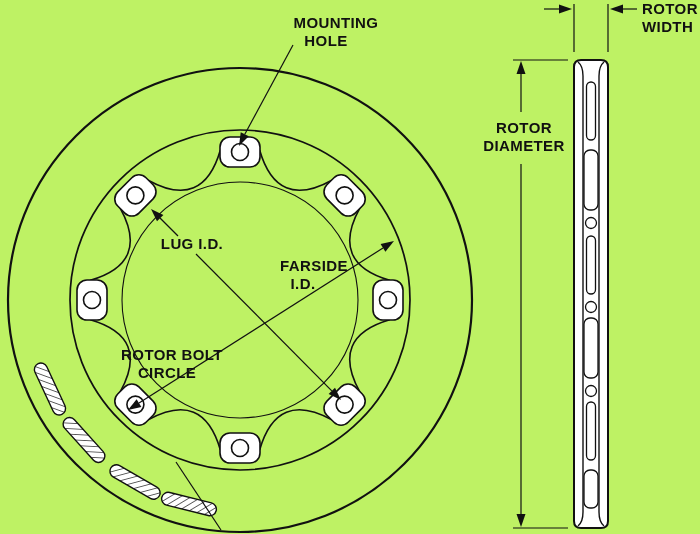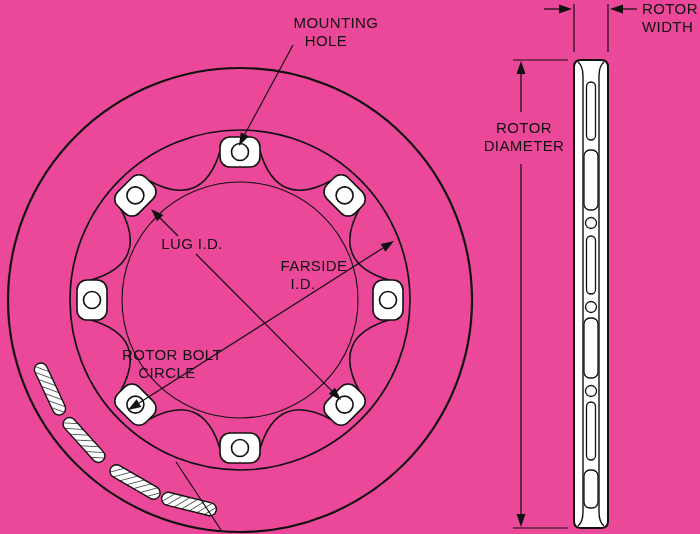--- a/index.html
+++ b/index.html
@@ -1,19 +1,20 @@
 <!DOCTYPE html>
 <html><head>
 <meta charset="utf-8">
 <style>
   html, body { margin: 0; padding: 0; background: #ffffff; }
   .stage {
     width: 700px; height: 534px; position: relative; overflow: hidden;
-    background: #ec4899;
+    background: #bef264;
     font-family: "Liberation Sans", sans-serif;
+    font-weight: bold;
   }
   svg { display: block; }
   text {
     font-family: "Liberation Sans", sans-serif;
     font-size: 15px;
     fill: #111111;
     letter-spacing: 0.4px;
   }
 </style>
 </head>

